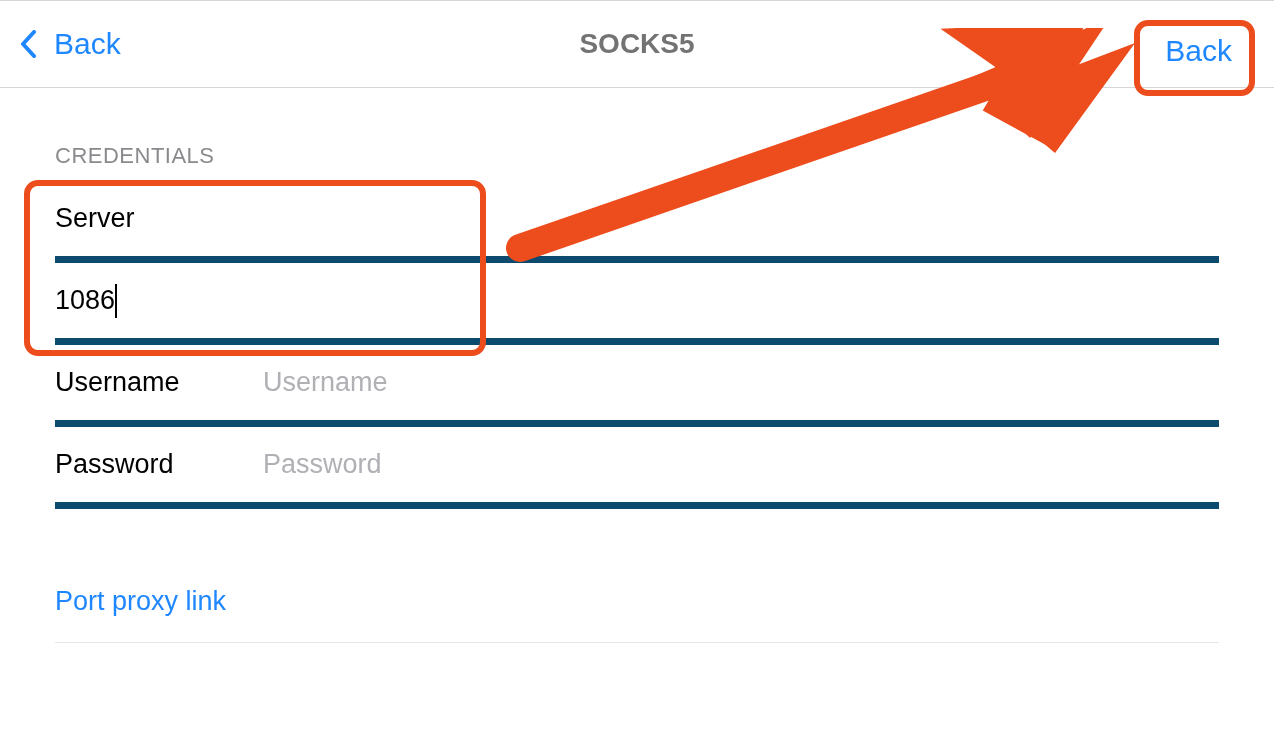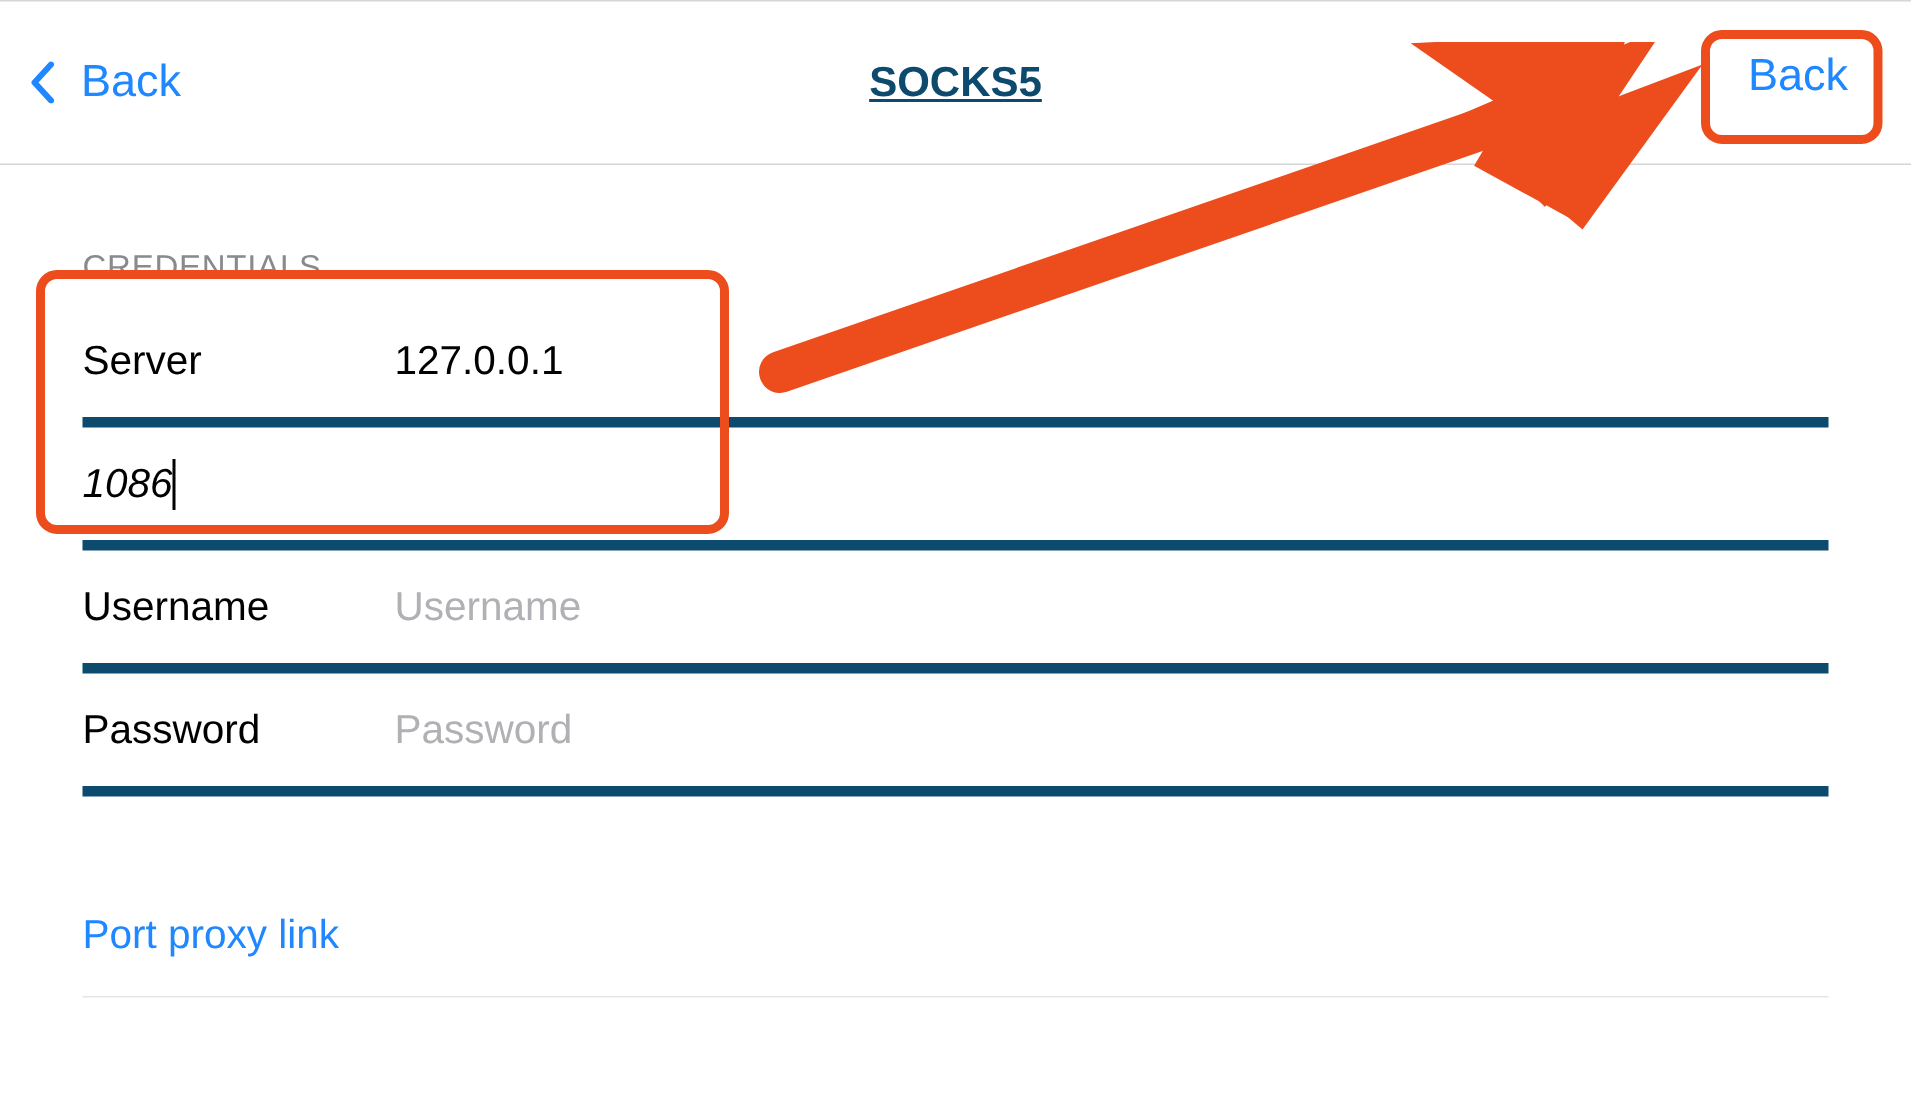--- a/index.html
+++ b/index.html
@@ -11,21 +11,21 @@
     font-family: -apple-system, "Helvetica Neue", Helvetica, Arial, sans-serif;
     background: #ffffff;
     color: #000;
     overflow: hidden;
   }
 
   
   .header {
     position: relative;
     width: 100%;
-    height: 110px;
+    height: 88px;
     border-top: 1px solid #d6d6d6;
     border-bottom: 1px solid #d6d6d6;
     display: flex;
     align-items: center;
     justify-content: center;
     text-align: center;
   }
   .back-btn {
     position: absolute;
     left: 20px;
@@ -36,22 +36,21 @@
     color: #1f87ff;
     font-size: 30px;
     font-weight: 400;
     cursor: pointer;
     gap: 18px;
   }
   .back-btn .chev svg { display: block; }
   .title {
     font-size: 28px;
     font-weight: 600;
-    color: #0c4a6e;
-    text-decoration: underline;
+    color: #737373;
   }
   .done-btn {
     position: absolute;
     right: 20px;
     top: 22px;
     color: #1f87ff;
     font-size: 30px;
     font-weight: 400;
     cursor: pointer;
     padding: 11px 22px;
@@ -150,26 +149,25 @@
     <span>Back</span>
   </div>
 </div>
 
 <div class="content">
 
   <div class="section-header">CREDENTIALS</div>
 
   <div class="row">
     <div class="row-label">Server</div>
-    <input class="row-input" type="text" value="127.0.0.1" style="">
   </div>
 
   <div class="row">
     <div style="flex:1; display:flex; align-items:center;">
-      <span style="font-size:27px;font-style:italic;">1086</span>
+      <span style="font-size:27px;">1086</span>
         <span class="text-cursor"></span>
     </div>
   </div>
 
 
   <div class="row">
     <div class="row-label">Username</div>
     <input class="row-input" type="text" placeholder="Username" style="">
   </div>
 

